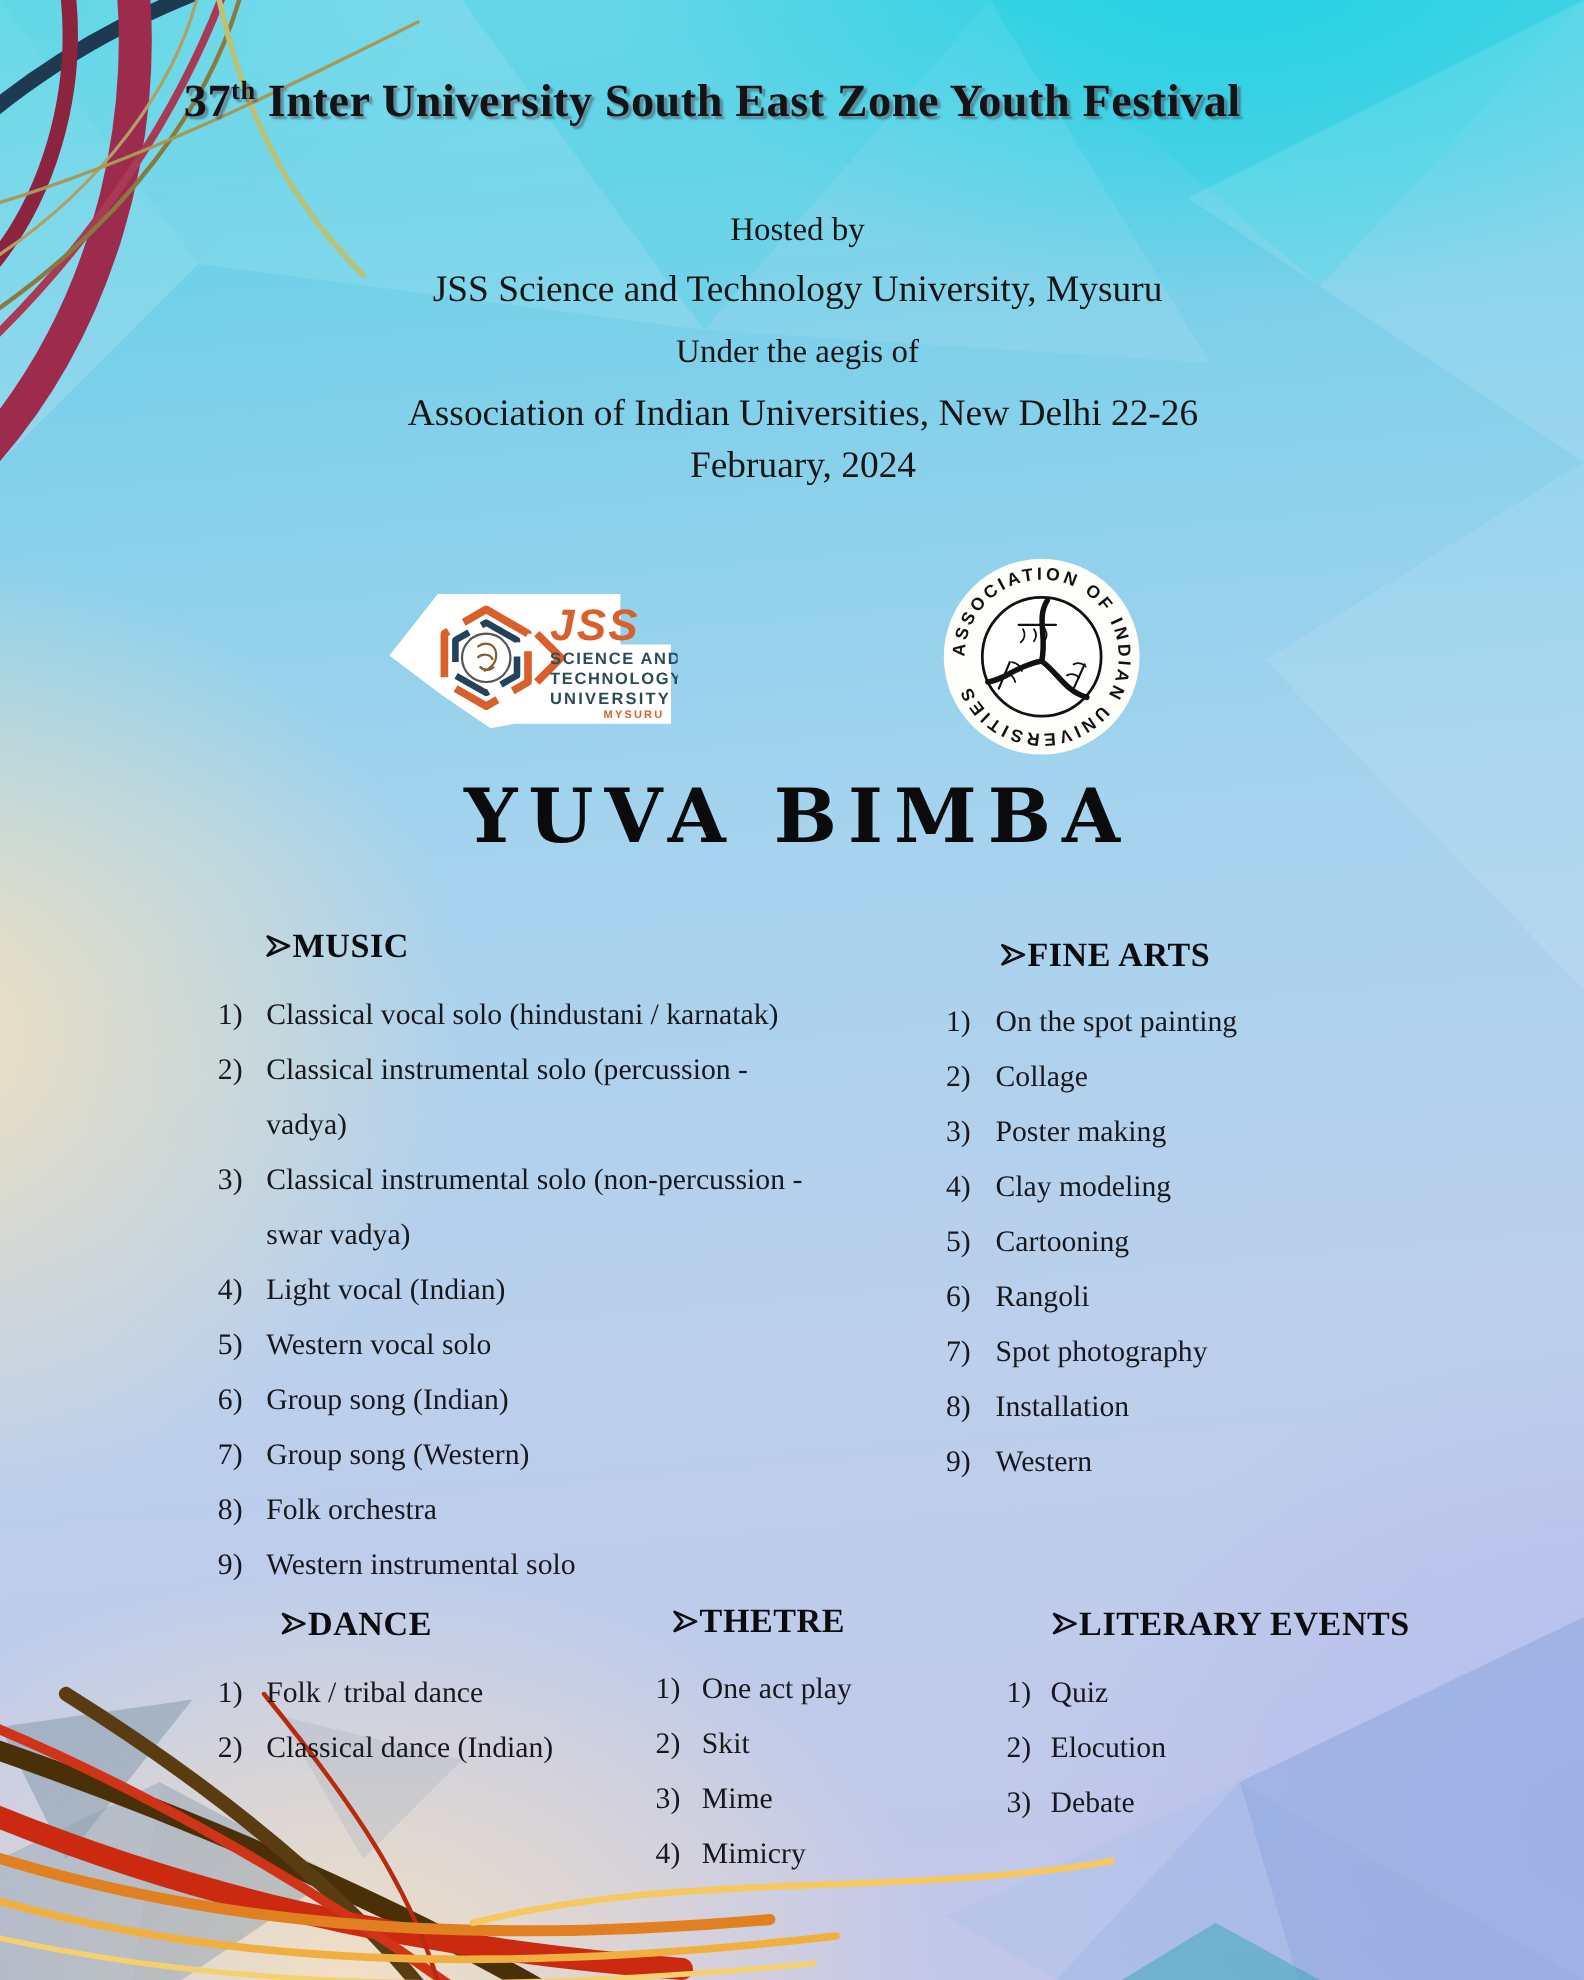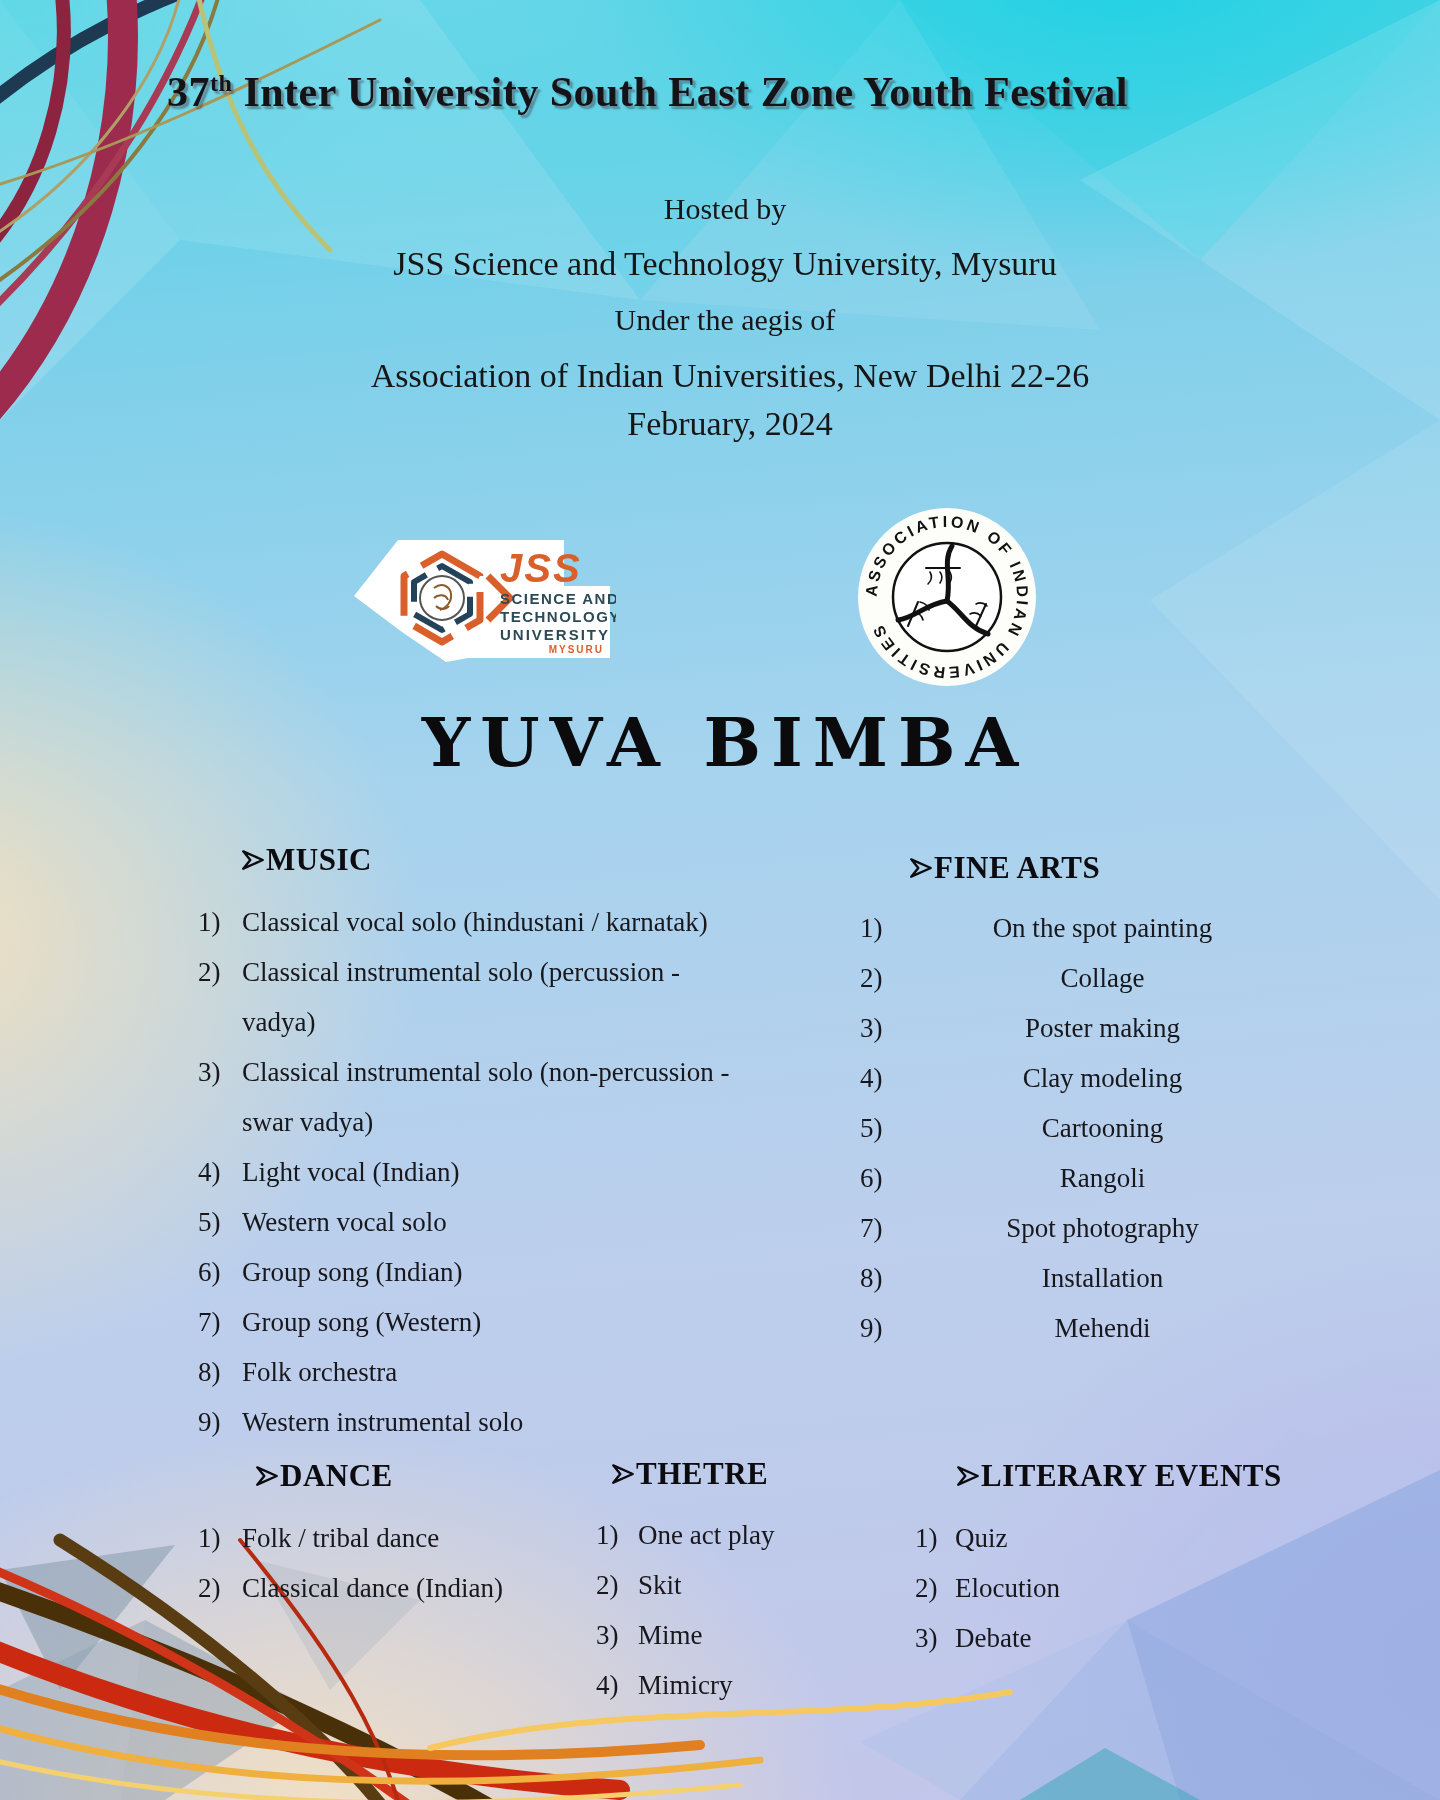--- a/index.html
+++ b/index.html
@@ -34,21 +34,21 @@
     font-size:31px;font-weight:bold;color:#0c0c10;letter-spacing:.5px;}
   .arrow-icon{width:26px;height:26px;flex:0 0 auto;}
 
   ol.ev{position:absolute;margin:0;padding:0;list-style:none;counter-reset:n;font-size:27px;color:#17171c;}
   ol.ev li{position:relative;counter-increment:n;padding-left:44px;line-height:50px;}
   ol.ev li::before{content:counter(n) ")";position:absolute;left:0;top:0;}
 
   #h-music{left:240px;top:842px;}
   #l-music{left:198px;top:897px;width:560px;}
   #h-fine{left:908px;top:850px;}
-  #l-fine{left:860px;top:903px;width:440px;padding-left:0;text-align:center;}
+  #l-fine{left:860px;top:903px;width:440px;padding-left:0;}
   #l-fine li{padding-left:45px;}
   #h-dance{left:254px;top:1458px;}
   #l-dance{left:198px;top:1513px;width:460px;}
   #h-thetre{left:610px;top:1456px;}
   #l-thetre{left:596px;top:1510px;width:330px;}
   #l-thetre li{padding-left:42px;}
   #h-lit{left:955px;top:1458px;}
   #l-lit{left:915px;top:1513px;width:380px;}
   #l-lit li{padding-left:40px;}
 </style>
@@ -190,21 +190,21 @@
   </div>
   <ol class="ev" id="l-fine">
     <li>On the spot painting</li>
     <li>Collage</li>
     <li>Poster making</li>
     <li>Clay modeling</li>
     <li>Cartooning</li>
     <li>Rangoli</li>
     <li>Spot photography</li>
     <li>Installation</li>
-    <li>Mehendi</li>
+    <li>Western</li>
   </ol>
 
   <div class="sec-heading" id="h-dance">
     <svg class="arrow-icon" viewBox="0 0 24 24">
         <path d="M3 4 L21 12 L3 20 L9.5 12 Z" fill="none" stroke="#0c0c10" stroke-width="2.2" stroke-linejoin="round"></path>
       </svg>
     <span>DANCE</span>
   </div>
   <ol class="ev" id="l-dance">
     <li>Folk / tribal dance</li>

